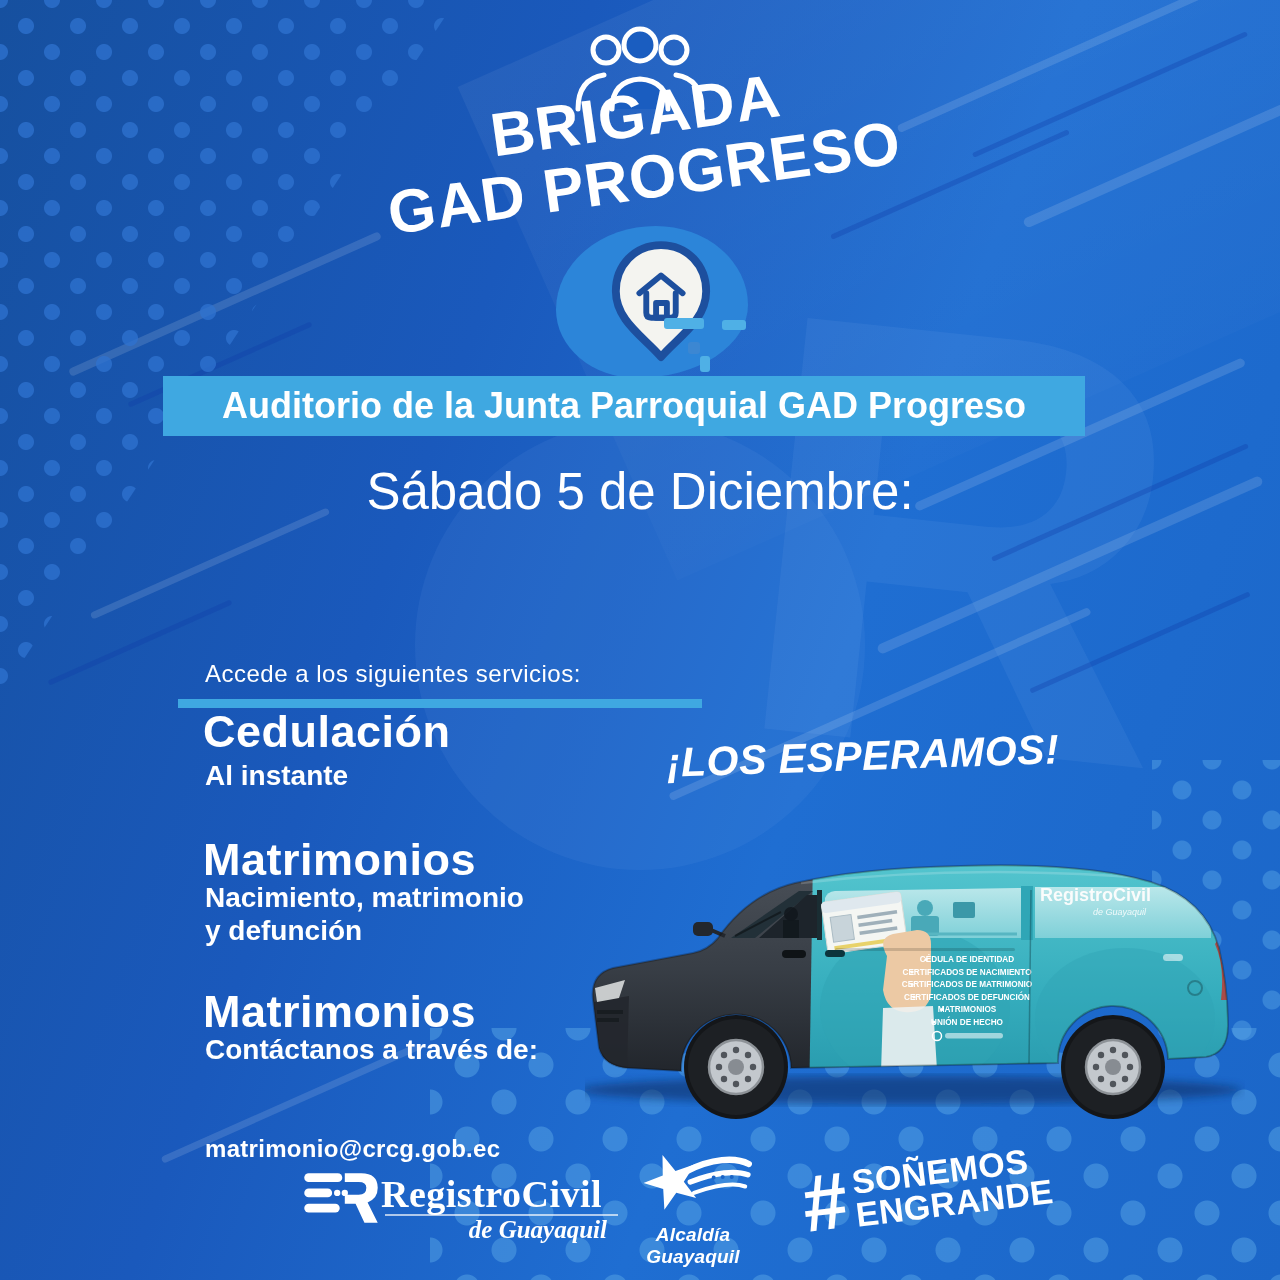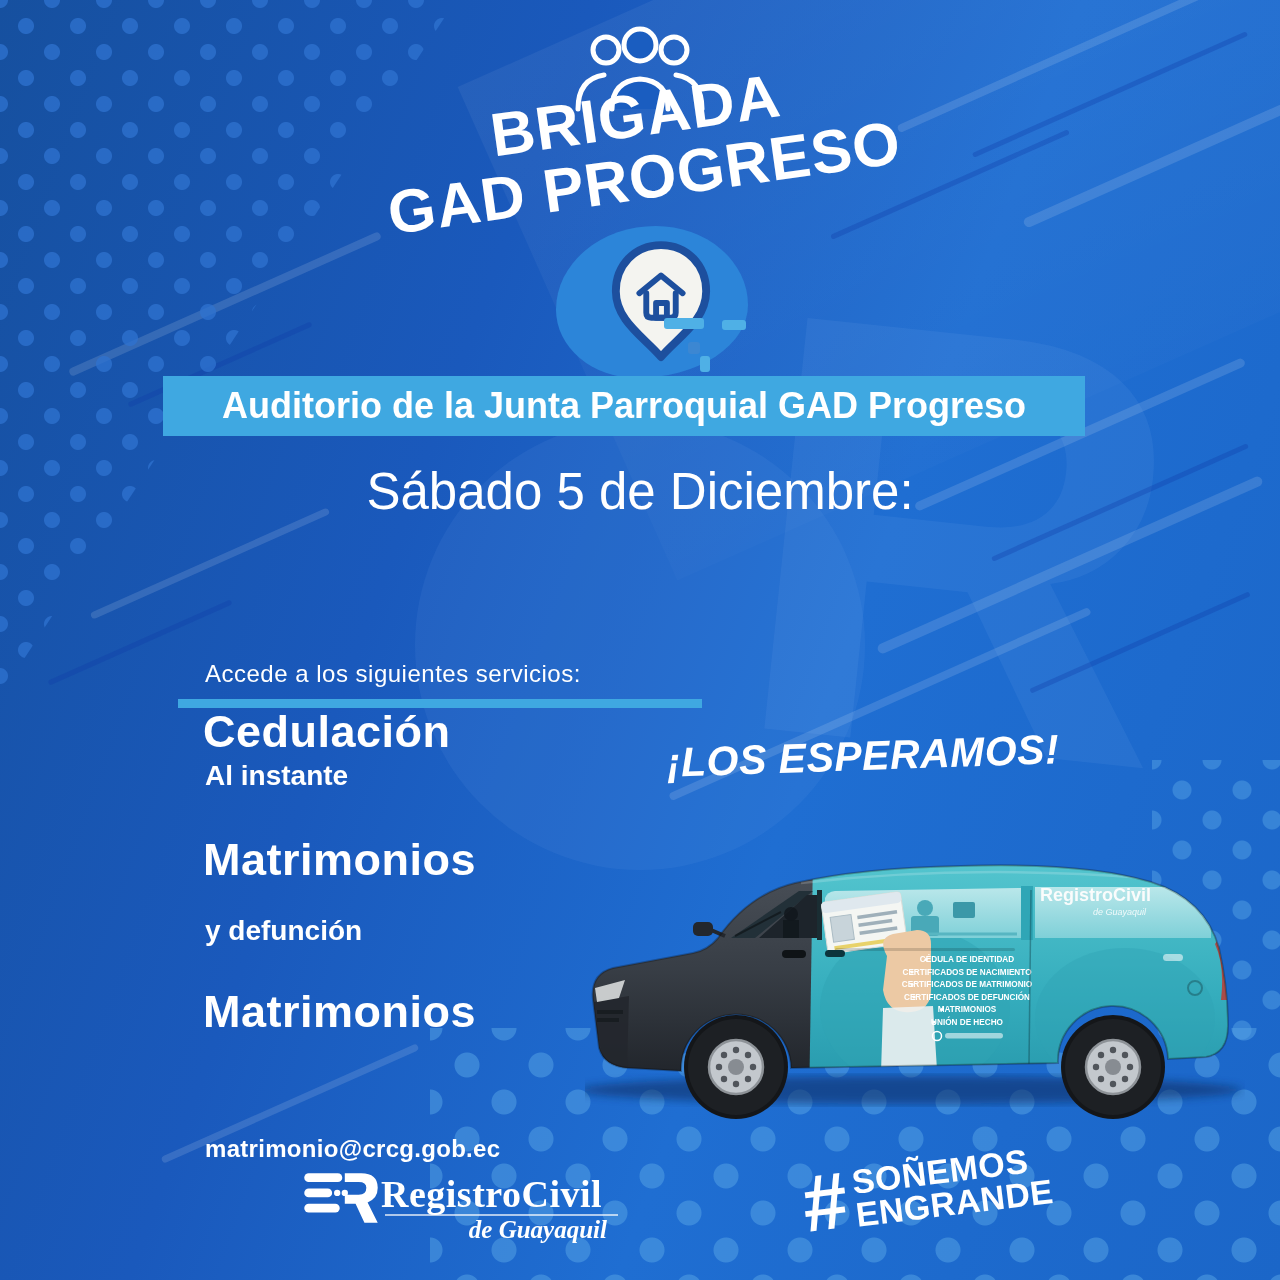--- a/index.html
+++ b/index.html
@@ -126,23 +126,25 @@
 
   <div class="date-heading">Sábado 5 de Diciembre:</div>
 
   <div class="services-intro">Accede a los siguientes servicios:</div>
   <div class="intro-underline"></div>
 
   <div class="svc-name" style="top:706px;">Cedulación</div>
   <div class="svc-line" style="top:760px;">Al instante</div>
 
   <div class="svc-name" style="top:834px;">Matrimonios</div>
+  <div class="svc-line" style="top:882px;">Nacimiento, matrimonio</div>
   <div class="svc-line" style="top:915px;">y defunción</div>
 
   <div class="svc-name" style="top:986px;">Matrimonios</div>
+  <div class="svc-line" style="top:1034px;">Contáctanos a través de:</div>
   <div class="svc-email" style="top:1135px;">matrimonio@crcg.gob.ec</div>
 
   <div class="tagline">¡LOS ESPERAMOS!</div>
 
   <svg class="van" viewBox="0 0 660 285" font-family="Liberation Sans, sans-serif">
     <defs>
       <linearGradient id="bodyGrad" x1="0" y1="0" x2="0" y2="1">
         <stop offset="0" stop-color="#4A5058"></stop>
           <stop offset="0.5" stop-color="#383E46"></stop>
           <stop offset="1" stop-color="#22262C"></stop>
@@ -282,20 +284,36 @@
       <circle cx="54" cy="41" r="5"></circle>
         <circle cx="66" cy="41" r="5"></circle>
       <rect x="2" y="58" width="56" height="14" rx="7"></rect>
       <path d="M66,10 L92,10 Q118,10 118,33 Q118,50 102,56 L118,88 L97,88 L83,58 L66,58 L66,44 L88,44 Q100,44 100,33 Q100,24 88,24 L66,24 Z"></path>
     </g>
   </svg>
   <div class="rc-logo-text">RegistroCivil</div>
   <div class="rc-rule"></div>
   <div class="rc-sub">de Guayaquil</div>
 
+  <div class="alcaldia">
+    <svg viewBox="0 0 130 80">
+      <path id="starP" d="M31.1,9.9 L45.5,27.7 L67.2,20.3 L54.8,39.6 L68.5,57.9 L46.4,52.0 L33.2,70.8 L31.9,47.9 L10.0,41.1 L31.4,32.8 Z" fill="#fff"></path>
+      <use href="#starP" transform="translate(16.8,16) scale(0.6)" fill="#1A64C6"></use>
+      <use href="#starP" transform="translate(28.6,27.2) scale(0.32)" fill="#fff"></use>
+      <g fill="none" stroke="#fff" stroke-linecap="round">
+        <path d="M58,28 C85,14 112,12 127,20" stroke-width="7"></path>
+        <path d="M62,40 C90,29 113,27 126,32" stroke-width="6"></path>
+        <path d="M66,52 C92,43 112,41 123,45" stroke-width="4.5"></path>
+      </g>
+      <circle cx="88" cy="35" r="2.2" fill="#1A64C6"></circle>
+        <circle cx="98" cy="34.5" r="2.2" fill="#1A64C6"></circle>
+        <circle cx="108" cy="34.5" r="2.2" fill="#1A64C6"></circle>
+    </svg>
+    <div class="alcaldia-label">Alcaldía Guayaquil</div>
+  </div>
 
   <div class="hashtag">
     <span class="hash-symbol">#</span>
     <span class="hash-stack">
       <span>SOÑEMOS</span>
       <span>ENGRANDE</span>
     </span>
   </div>
 
 </div>

